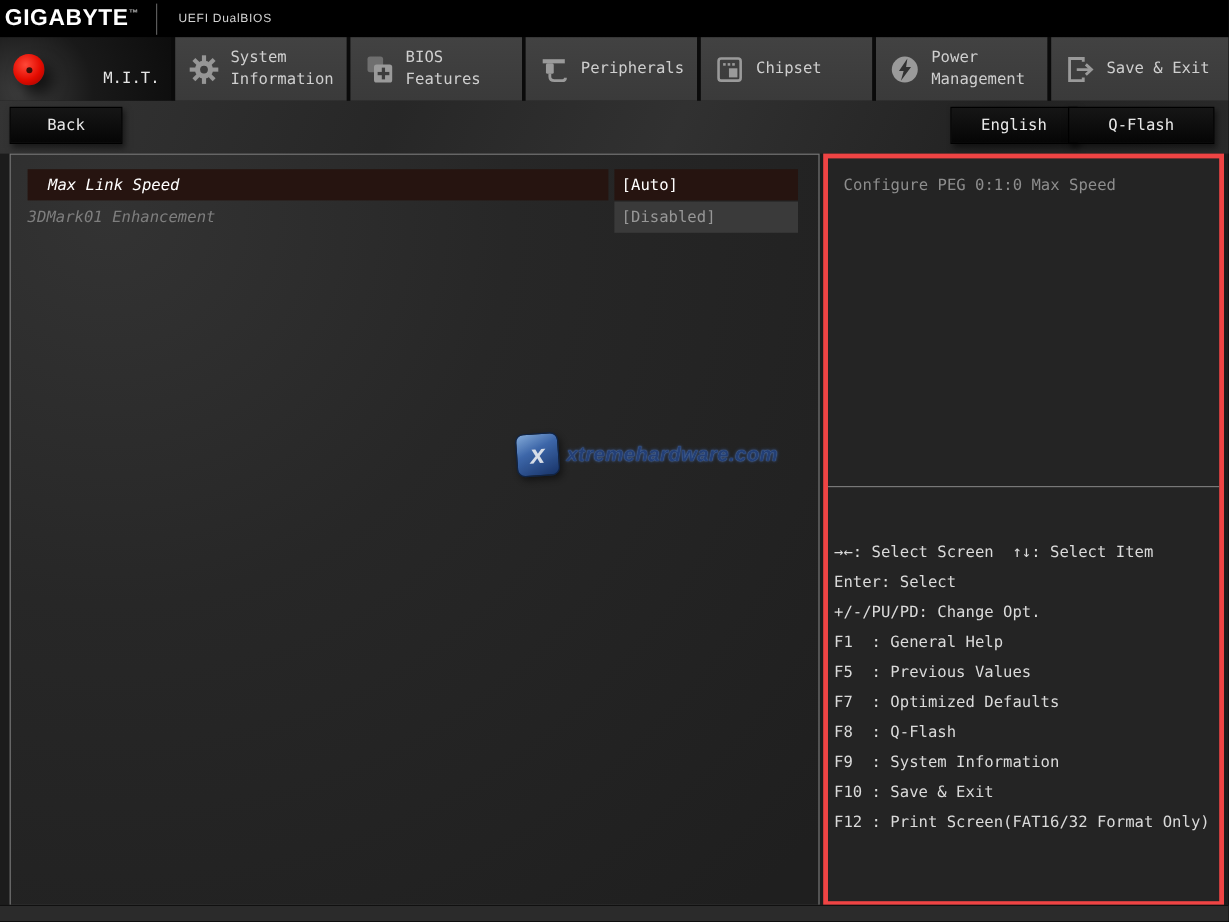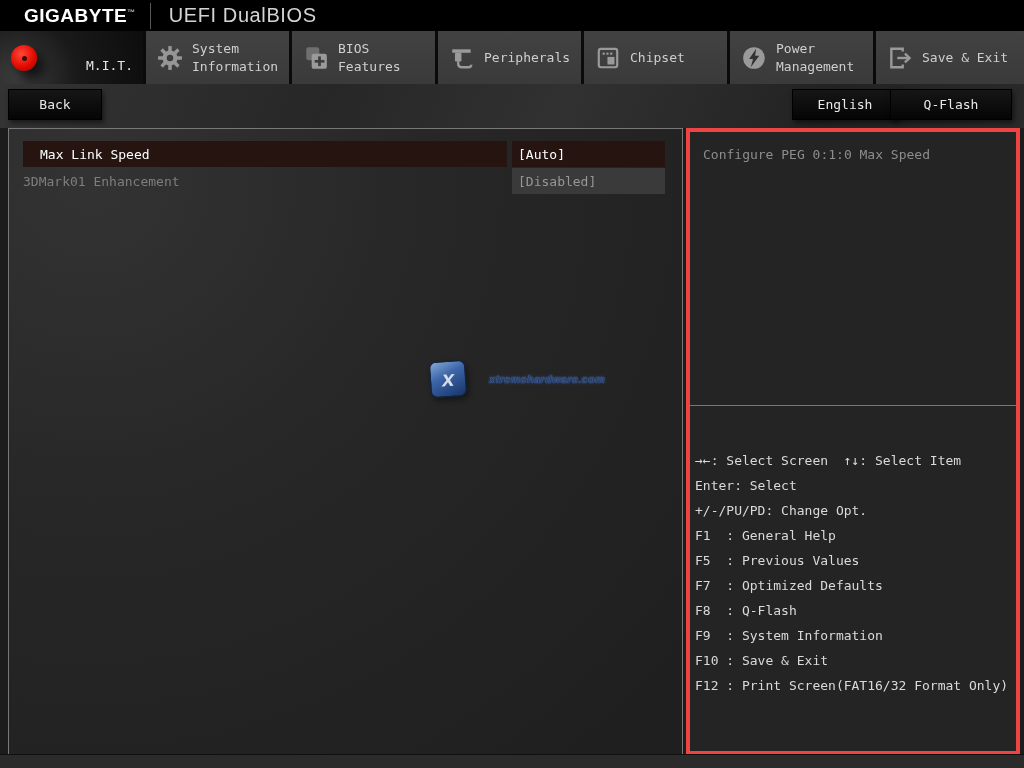--- a/index.html
+++ b/index.html
@@ -5,26 +5,26 @@
   html,body{margin:0;padding:0;background:#000;}
   #screen{
     position:relative;width:1024px;height:768px;overflow:hidden;
     background:#1c1c1c;
     font-family:"DejaVu Sans Mono", monospace;
     -webkit-font-smoothing:none;
   }
   
   .topbar{
     position:absolute;top:0;left:0;right:0;height:31px;background:#000;
-    display:flex;align-items:center;padding-left:24px;box-sizing:border-box;
+    display:flex;align-items:center;padding-left:4px;box-sizing:border-box;
   }
   .brand{font-family:"Liberation Sans",sans-serif;font-weight:bold;font-size:19px;color:#fff;letter-spacing:.5px;}
   .brand sup{font-size:8px;color:#bbb;}
   .topbar-sep{width:1px;height:26px;background:#5a5a5a;margin:0 18px 0 14px;}
-  .screen-title{font-family:"Liberation Sans",sans-serif;font-size:20px;color:#d4d4d4;letter-spacing:.6px;}
+  .screen-title{font-family:"Liberation Sans",sans-serif;font-size:10px;color:#d4d4d4;letter-spacing:.6px;}
   
   .tabbar{
     position:absolute;top:31px;left:0;right:0;height:53px;background:#050505;
     display:flex;
   }
   .tab{
     flex:0 0 146px;box-sizing:border-box;border-right:3px solid #0a0a0a;
     background:linear-gradient(180deg,#424242,#3a3a3a);
     display:flex;align-items:center;padding-left:10px;cursor:pointer;
   }
@@ -73,41 +73,41 @@
     height:274px;box-sizing:border-box;border-bottom:1px solid #787878;
     padding:15px 10px 0 13px;font-size:13px;color:#8d8d8d;
   }
   .sidebar-keys{flex:1;padding:42px 4px 0 5px;}
   .key-line{white-space:pre;font-size:13px;line-height:25px;color:#dadada;}
   
   .rows{padding-top:12px;}
   .setting-row{
     display:flex;height:26px;margin:0 17px 1px 14px;align-items:stretch;cursor:pointer;
   }
-  .setting-row .slabel{flex:1;display:flex;align-items:center;font-size:13px;color:#7e7e7e;}
+  .setting-row .slabel{flex:1;display:flex;align-items:center;font-size:13px;color:#7e7e7e;font-style:italic;}
   .setting-row .svalue{
     width:153px;margin-left:5px;box-sizing:border-box;padding-left:6px;
     display:flex;align-items:center;font-size:13px;
     background:#3a3a3a;color:#979797;
   }
   .setting-row.selected .slabel{background:#261410;color:#fff;padding-left:17px;}
   .setting-row.selected .svalue{background:#261410;color:#fff;}
   
   .watermark{
     position:absolute;left:421px;top:232px;display:flex;align-items:center;opacity:.92;
   }
   .wm-icon{
     width:34px;height:34px;border-radius:7px;transform:rotate(-4deg);
     background:linear-gradient(155deg,#8cb6e8 0%,#3f6cb4 40%,#17356e 100%);
     border:1px solid #0d2348;box-shadow:2px 3px 6px rgba(0,0,0,.5);
     display:flex;align-items:center;justify-content:center;
     color:#e8eef8;font-family:"Liberation Sans",sans-serif;font-weight:bold;font-size:22px;font-style:italic;
   }
   .wm-text{
-    margin-left:23px;font-family:"Liberation Sans",sans-serif;font-weight:bold;font-size:11px;font-style:italic;
+    margin-left:6px;font-family:"Liberation Sans",sans-serif;font-weight:bold;font-size:17px;font-style:italic;
     color:#24427c;text-shadow:0 0 1px #6e96d2,0 0 3px #3a5c9c;letter-spacing:.3px;
   }
   
   .footer{position:absolute;left:0;right:0;bottom:0;height:13px;background:#2b2b2b;border-top:1px solid #101010;}
   
   .ticon svg{display:block;}
 </style>
 </head>
 <body>
 

